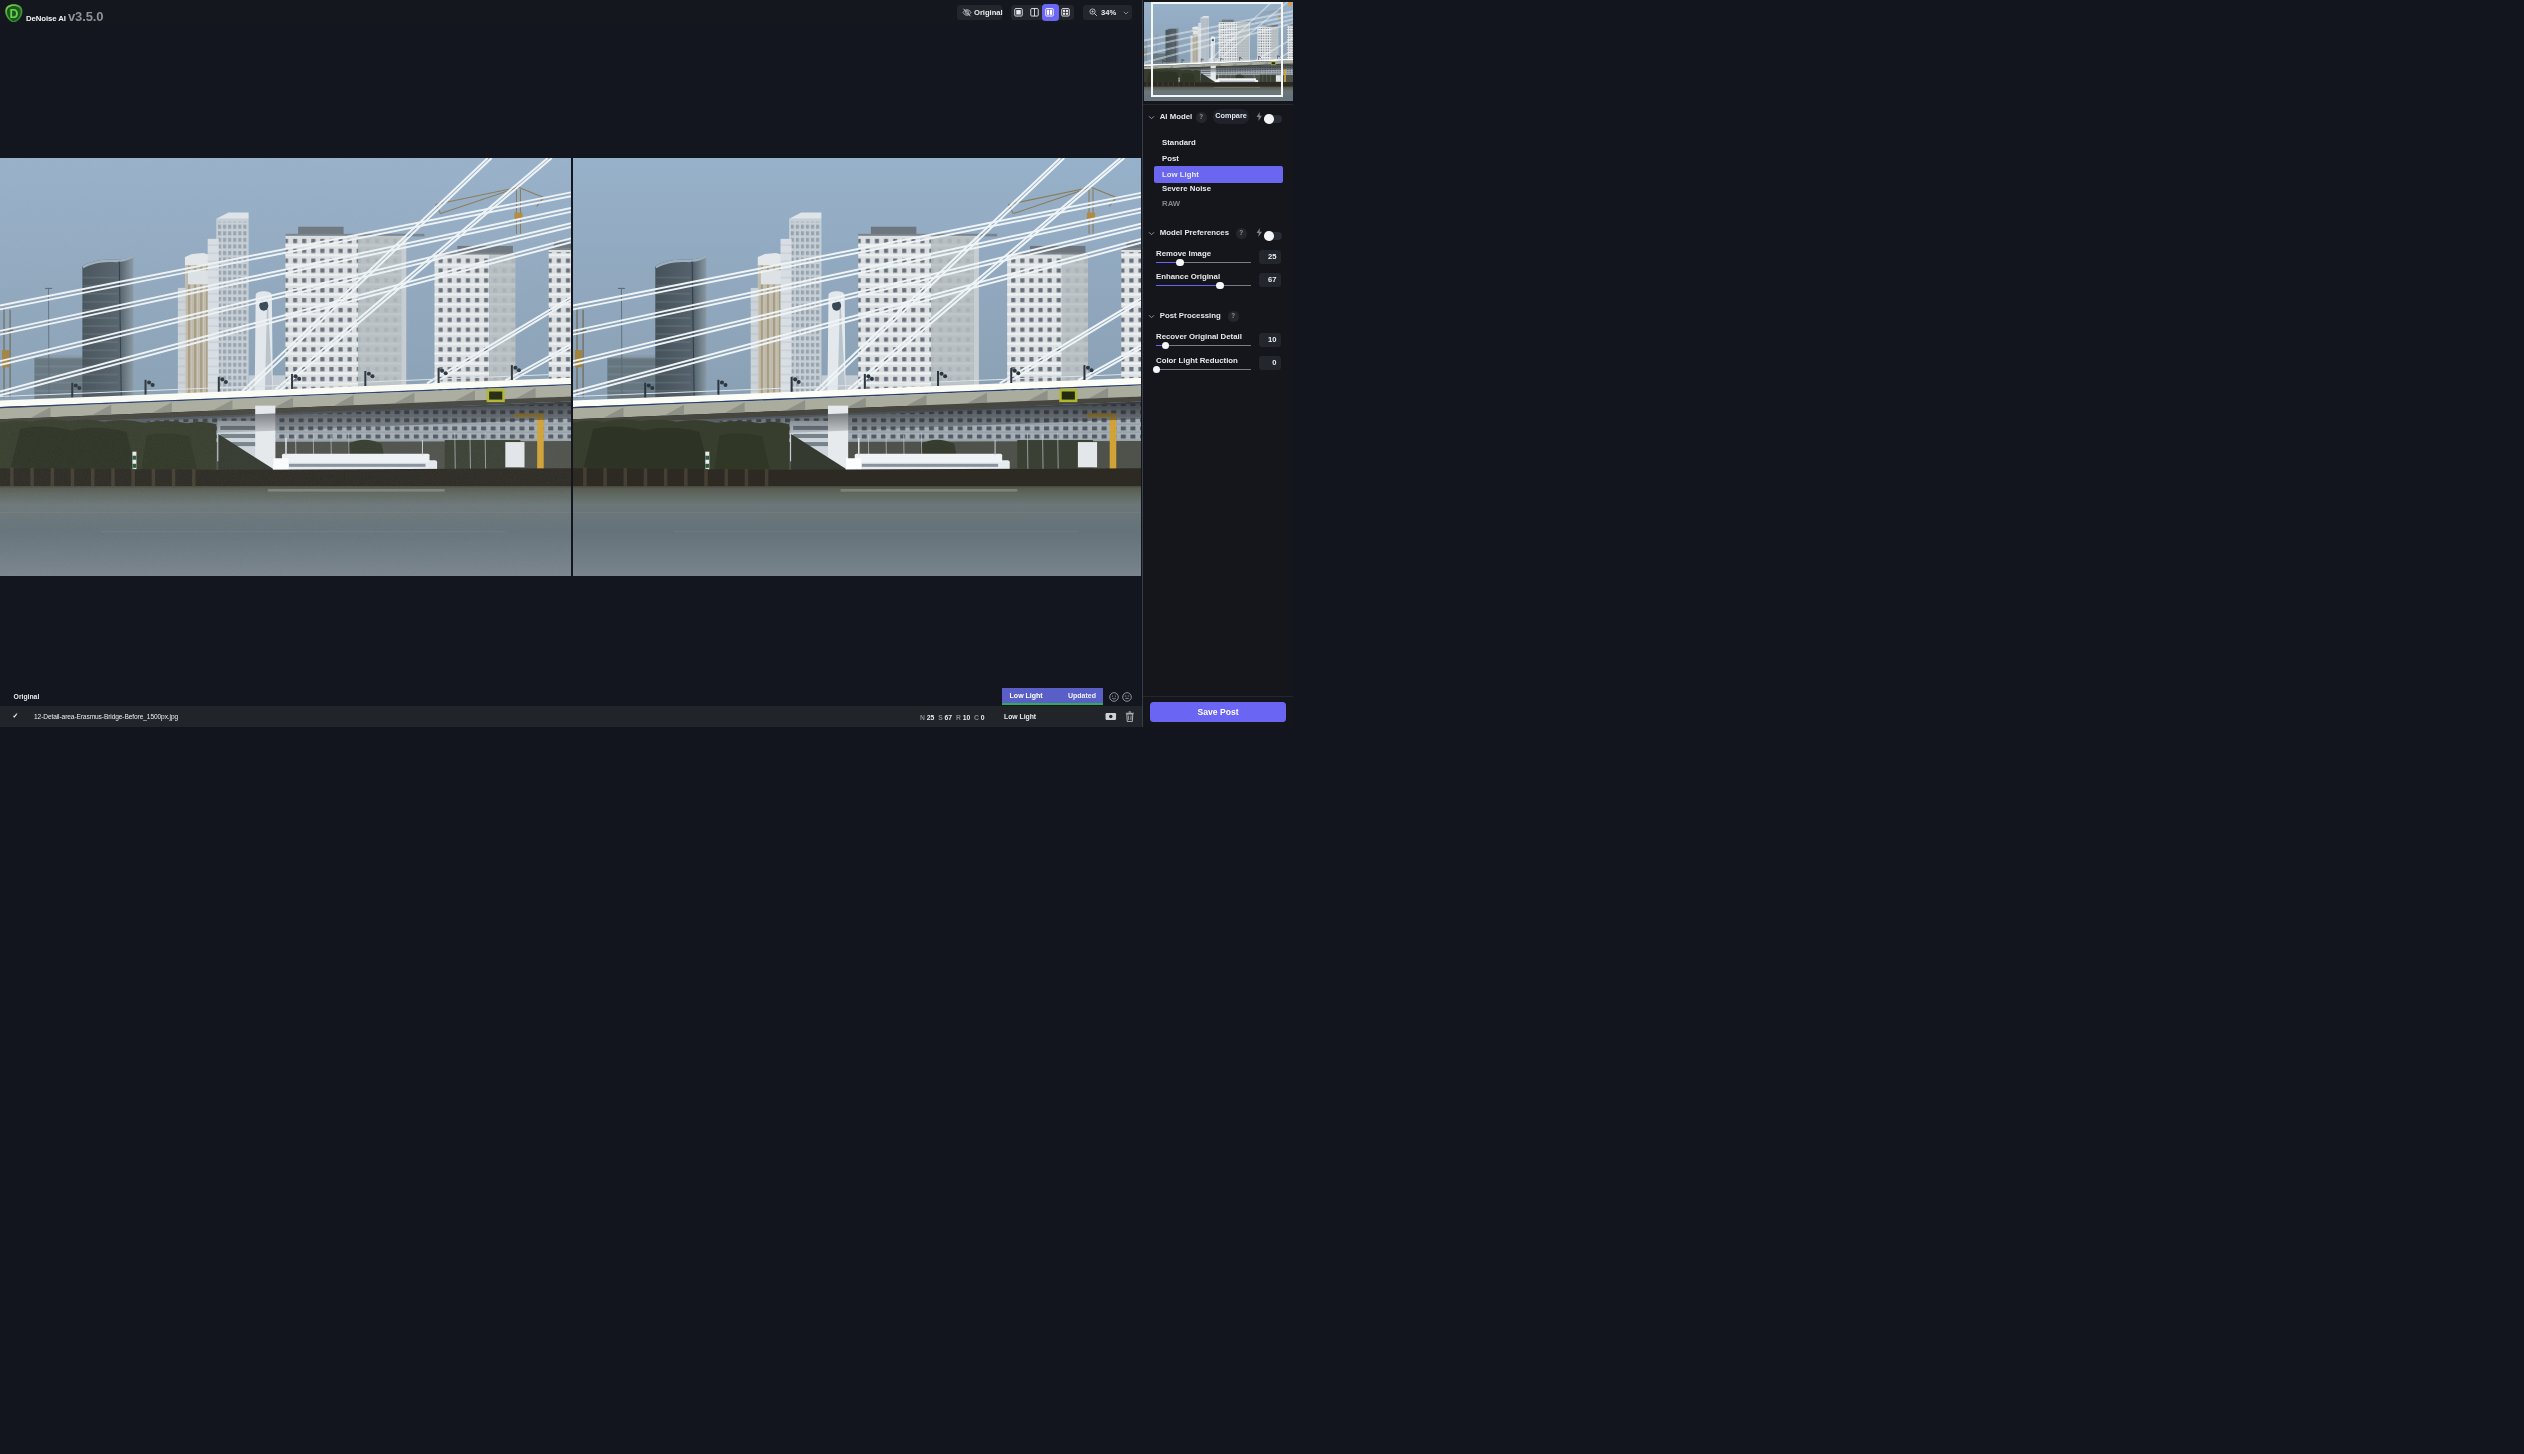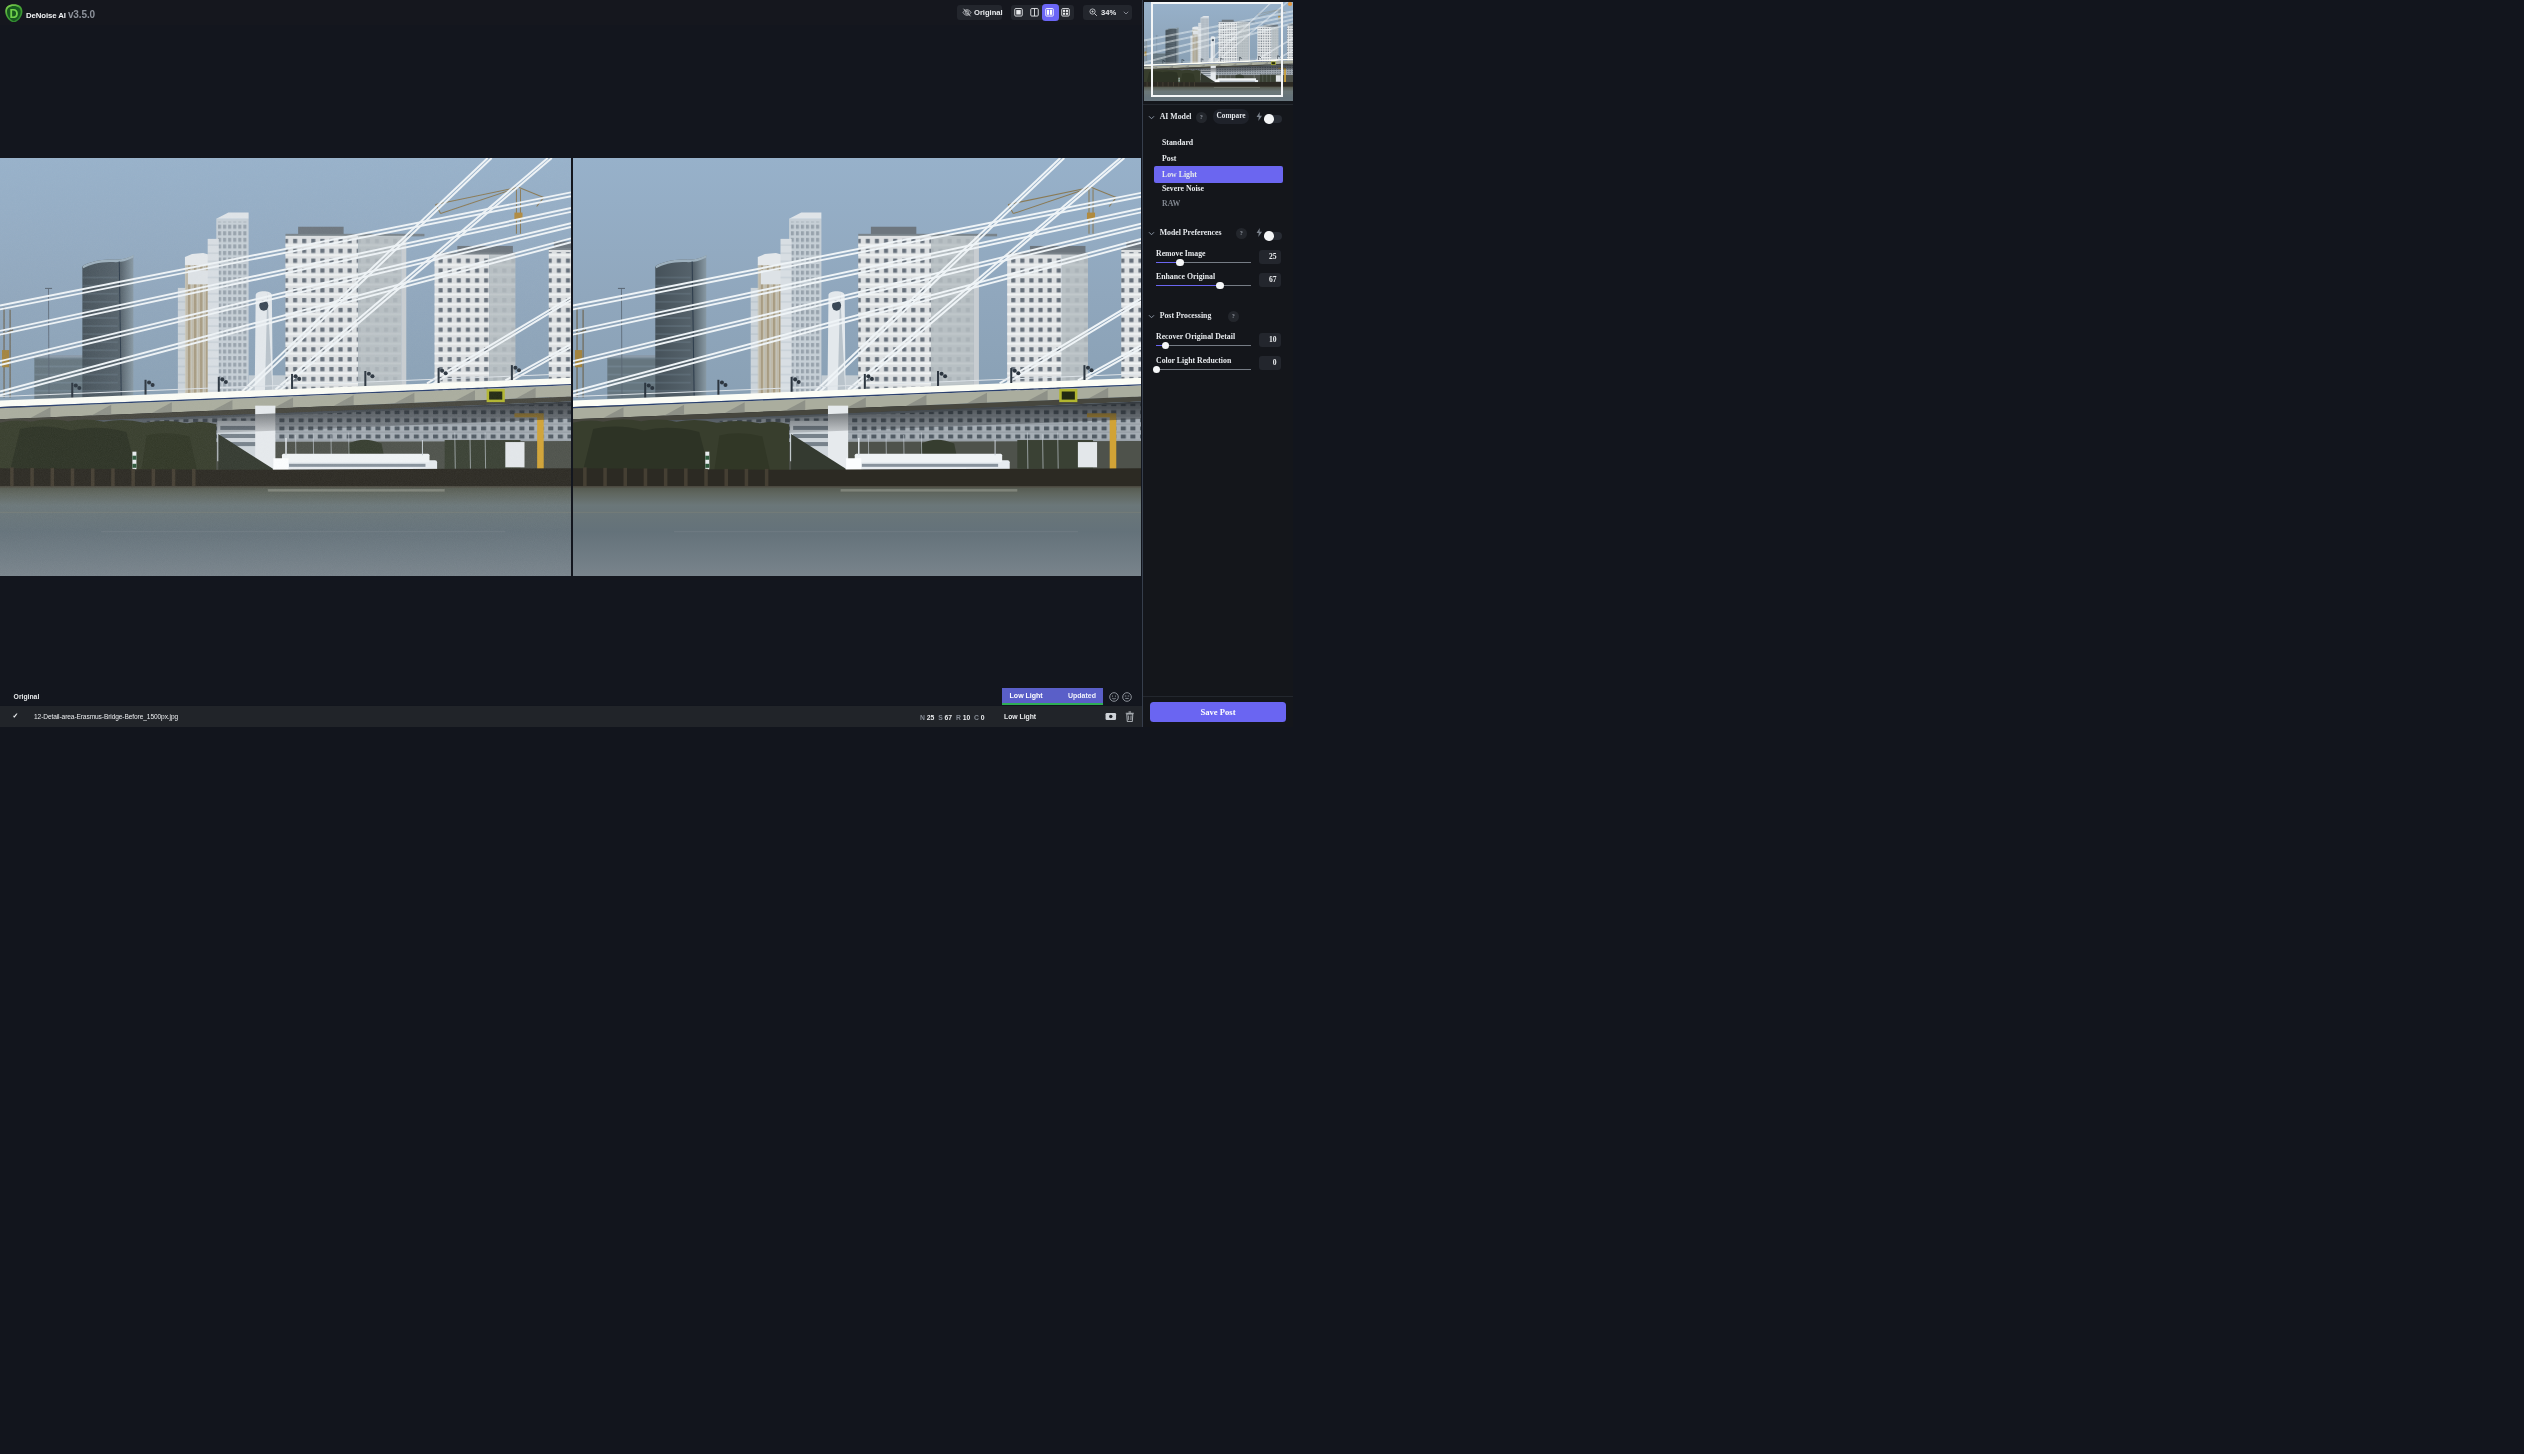--- a/index.html
+++ b/index.html
@@ -4,21 +4,21 @@
 <style>
   * { margin:0; padding:0; box-sizing:border-box; }
   html,body { width:1293px; height:727px; overflow:hidden; background:#12151d;
     font-family:"Liberation Sans", sans-serif; }
   #app { position:relative; width:1293px; height:727px; }
 
   
   #topbar { position:absolute; left:0; top:0; width:1293px; height:25px; background:#15171e; }
   #logo { position:absolute; left:5px; top:3.5px; width:17.7px; height:18.7px; }
   #title { position:absolute; left:26px; top:8.6px; font-size:7.8px; font-weight:bold; color:#f2f4f6; letter-spacing:-0.1px;}
-  #title span { color:#8d929b; font-weight:bold; margin-left:2px; font-size:10px;}
+  #title span { color:#8d929b; font-weight:bold; margin-left:2px; font-size:13px;}
   .tbtn { position:absolute; top:5px; height:14.6px; background:#23262d; border-radius:3px; }
   #origBtn { left:957px; width:45px; color:#e8eaed; font-size:7.6px; font-weight:bold; }
   #origBtn .lbl { position:absolute; left:17px; top:2.5px; }
   #viewGroup { left:1011px; width:63px; }
   #zoomGroup { left:1083px; width:49px; color:#e9ebee; font-size:7.6px; font-weight:bold; }
   #zoomGroup .pct { position:absolute; left:18px; top:2.5px; }
   .vbtn { position:absolute; top:0; width:15px; height:14.6px; }
   .vsel { position:absolute; left:31px; top:-1px; width:16.7px; height:16.7px; background:#6b66f6; border-radius:3.5px; }
 
   
@@ -27,21 +27,21 @@
   #photoR { position:absolute; left:573px; top:133px; width:568px; height:418px; overflow:hidden;}
   #origLabel { position:absolute; left:13.6px; top:668px; color:#e8eaec; font-size:6.8px; font-weight:bold; }
 
   
   #badge { position:absolute; left:1002px; top:663px; width:101px; height:15px; background:#5a5fc8; }
   #badge .ll { position:absolute; left:7.6px; top:3.5px; color:#fff; font-size:7px; font-weight:bold;}
   #badge .up { position:absolute; right:7px; top:3.5px; color:#f0f1fb; font-size:7px; font-weight:bold;}
   #badgeBar { position:absolute; left:1002px; top:678px; width:101px; height:2.3px; background:#2eae54; }
 
   
-  #sidebar { position:absolute; left:1142px; top:0; width:151px; height:727px; background:#14161b; border-left:0.8px solid #363e4c;font-family:Liberation Serif, serif; }
+  #sidebar { position:absolute; left:1142px; top:0; width:151px; height:727px; background:#14161b; border-left:0.8px solid #363e4c; }
   #thumbWrap { position:absolute; left:0.8px; top:2px; width:149px; height:99px; }
   #vpRect { position:absolute; left:8.3px; top:1.5px; width:132px; height:95px; border:2.3px solid #f4f6f7; }
   #orangeDot { position:absolute; left:145px; top:2px; width:3.5px; height:3.5px; border-radius:50%; background:#e8993f; }
   .sdivider { position:absolute; left:0; width:151px; height:0.5px; background:#23272e; }
   .sechead { position:absolute; color:#e3e6ea; font-size:7.8px; font-weight:bold; }
   .chev { position:absolute; width:7px; height:7px; }
   .qmark { position:absolute; width:10.6px; height:10.6px; border-radius:50%; background:#23262c; color:#9298a1; font-size:6.3px; font-weight:bold; text-align:center; line-height:10.6px; }
   .toggle { position:absolute; width:17.7px; height:8px; border-radius:4px; background:#282c34; }
   .toggle .knob { position:absolute; left:0px; top:-0.8px; width:9.6px; height:9.6px; border-radius:50%; background:#f4f5f6; }
   #compareBtn { position:absolute; left:70px; top:109px; width:36px; height:14.6px; background:#1f222a; border-radius:7px; color:#e3e6ea; font-size:7.3px; font-weight:bold; text-align:center; line-height:14.6px; }

